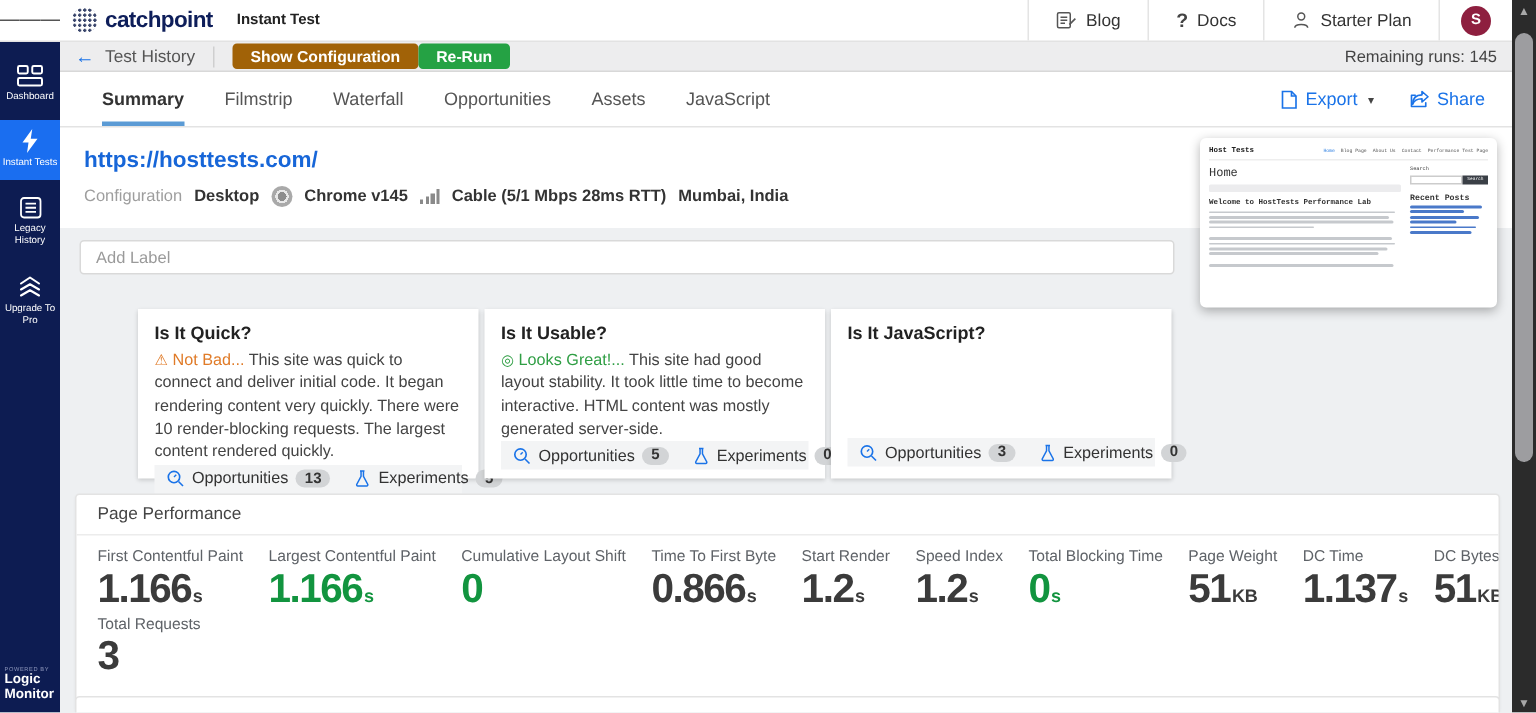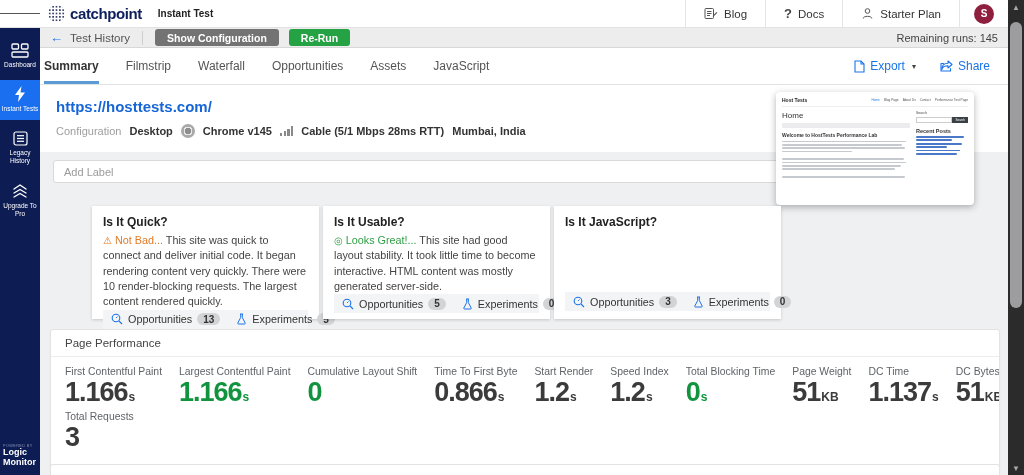--- a/index.html
+++ b/index.html
@@ -35,48 +35,48 @@
   .lm-block { margin-top:auto; margin-bottom:8px; text-align:left; width:34px; }
   .lm-powered { font-size:3.8px; color:#8a93b8; letter-spacing:.4px; }
   .lm-line { font-size:9px; font-weight:bold; color:#fff; line-height:1.05; }
 
   
   .subheader { position:absolute; top:28px; left:40px; right:16px; height:20px; background:#ededee; border-bottom:1px solid #d8d8d8; display:flex; align-items:center; font-size:11.5px; z-index:4; }
   .back-arrow { color:#1a73e8; font-size:13px; margin:0 7px 0 10px; cursor:pointer; }
   .back-label { color:#555; margin-right:12px; cursor:pointer; }
   .sub-divider { width:1px; height:14px; background:#cfcfcf; margin-right:12px; }
   .btn { border:none; border-radius:3px; color:#fff; font-size:10.5px; font-weight:bold; padding:2.5px 12px; cursor:pointer; font-family:inherit; }
-  .btn-blue { background:#737373; margin-right:10px; }
+  .btn-blue { background:#a16207; }
   .btn-green { background:#25a244; }
   .remaining { margin-left:auto; margin-right:10px; color:#444; font-size:11px; }
 
   
   .main { position:absolute; top:48px; left:40px; right:16px; bottom:0; background:#eef0f2; }
   .white-band { position:absolute; top:0; left:0; right:0; height:104px; background:#fff; }
 
-  .tabs-row { position:absolute; top:0; left:0; right:0; height:37px; display:flex; align-items:center; border-bottom:1px solid #e3e3e3; background:#fff; padding-left:4px; }
+  .tabs-row { position:absolute; top:0; left:0; right:0; height:37px; display:flex; align-items:center; border-bottom:1px solid #e3e3e3; background:#fff; padding-left:28px; }
   .tab { font-size:12px; color:#555; margin-right:27px; height:100%; display:flex; align-items:center; cursor:pointer; border-bottom:3px solid transparent; padding-top:3px; }
   .tab.active { color:#333; font-weight:bold; border-bottom-color:#5b9bd5; }
   .tabs-actions { margin-left:auto; display:flex; align-items:center; gap:24px; padding-right:18px; }
   .action-link { display:flex; align-items:center; gap:5px; color:#1a73e8; font-size:12px; cursor:pointer; }
   .caret { color:#444; font-size:8px; margin-left:2px; }
 
   .test-url { position:absolute; top:50px; left:16px; font-size:15px; font-weight:bold; color:#1766d8; cursor:pointer; }
   .config-row { position:absolute; top:76px; left:16px; display:flex; align-items:center; gap:8px; font-size:11px; }
   .config-label { color:#9e9e9e; }
   .config-val { color:#333; font-weight:bold; }
   .chrome-icon { width:14px; height:14px; border-radius:50%; background:radial-gradient(circle, #8d8d8d 0 3px, #e8e8e8 3px 4.5px, #a9a9a9 4.5px 7px); }
   .signal { display:flex; align-items:flex-end; gap:1.5px; height:10px; }
   .signal div { width:2.2px; background:#8a8a8a; }
 
   .add-label { position:absolute; top:112px; left:13px; width:730px; height:23px; background:#fff; border:1px solid #d9d9d9; border-radius:3px; font-size:11px; padding:0 10px; color:#333; font-family:inherit; }
   .add-label::placeholder { color:#9a9a9a; }
 
   
-  .preview-card { position:absolute; top:44px; left:736px; width:198px; height:113px; background:#fff; border-radius:4px; box-shadow:0 2px 7px rgba(0,0,0,.3); padding:5px 6px; cursor:pointer; overflow:hidden; }
+  .preview-card { position:absolute; top:44px; left:760px; width:198px; height:113px; background:#fff; border-radius:4px; box-shadow:0 2px 7px rgba(0,0,0,.3); padding:5px 6px; cursor:pointer; overflow:hidden;font-family:Liberation Mono, monospace; }
   .pv-header { display:flex; justify-content:space-between; align-items:center; border-bottom:1px solid #eee; padding-bottom:3px; }
   .pv-site { font-size:5px; font-weight:bold; color:#222; }
   .pv-nav { display:flex; gap:4px; font-size:3.2px; color:#555; }
   .pv-nav span.active { color:#2a7de1; }
   .pv-body { display:flex; gap:6px; padding-top:4px; }
   .pv-left { flex:1; }
   .pv-h1 { font-size:8px; color:#333; font-weight:normal; }
   .pv-hashbar { height:5px; background:#ececee; margin:3px 0 4px; border-radius:1px; }
   .pv-h2 { font-size:5px; font-weight:bold; color:#333; margin-bottom:2.5px; }
   .sk { height:1.8px; background:#c6c9cd; margin-bottom:1.6px; border-radius:1px; }

